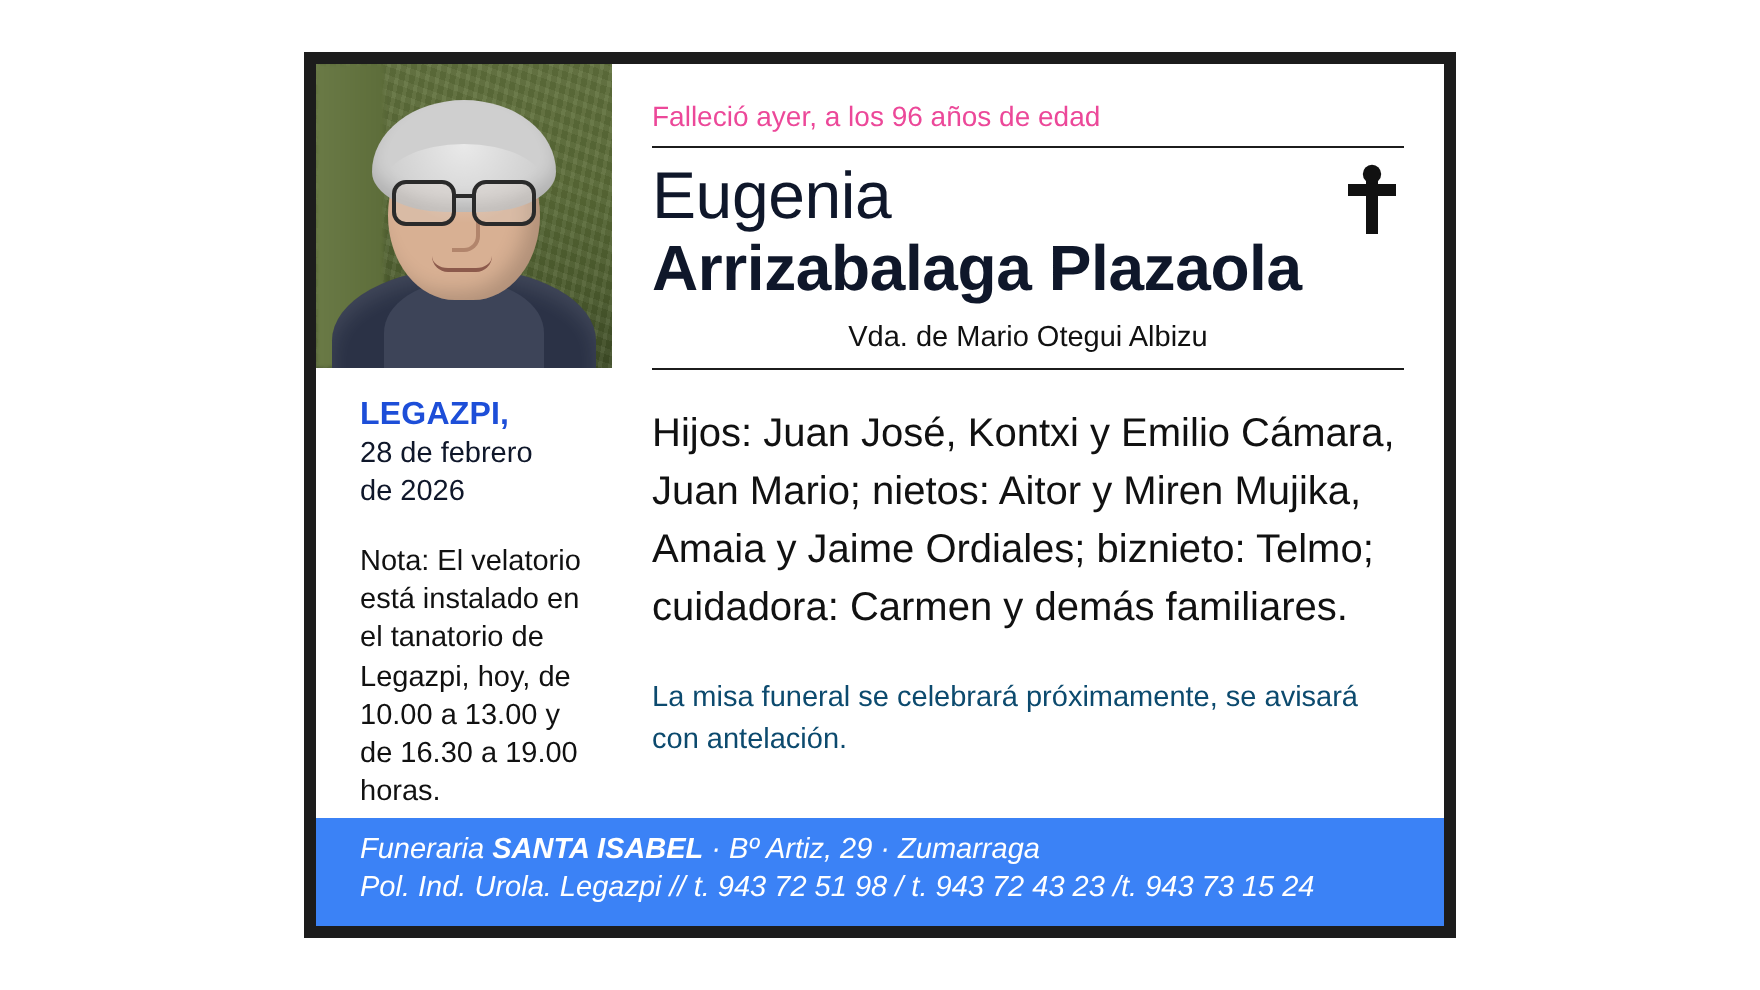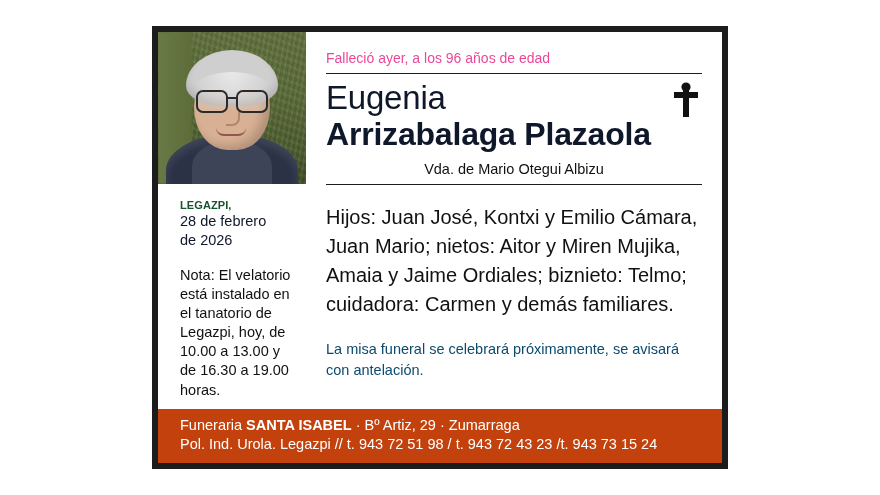--- a/index.html
+++ b/index.html
@@ -188,23 +188,23 @@
     border-bottom: 2px solid rgba(140,90,70,0.5);
     border-radius: 0 0 8px 0;
   }
 
   .left-text {
     padding: 14px 10px 8px 22px;
     box-sizing: border-box;
   }
 
   .place {
-    font-size: 11px;
+    font-size: 16px;
     font-weight: bold;
-    color: #14532d;
+    color: #1d4ed8;
     letter-spacing: .1px;
     line-height: 1.28;
   }
   .date-line {
     font-size: 14.5px;
     color: #0f172a;
     line-height: 1.3;
   }
   .note {
     margin-top: 16px;
@@ -275,24 +275,25 @@
   .mass {
     font-size: 14.5px;
     color: #0c4a6e;
     line-height: 1.45;
     margin-top: 20px;
   }
 
   
   .footer {
     flex: 0 0 auto;
-    background: #c2410c;
+    background: #3b82f6;
     color: #ffffff;
     padding: 7px 0 8px 0;
     margin: 0 -0px;
+    font-style: italic;
   }
   .footer .f-line {
     font-size: 14.5px;
     line-height: 1.36;
     padding-left: 22px;
     white-space: nowrap;
   }
   .footer b { font-weight: bold; }
 </style>
 </head>

